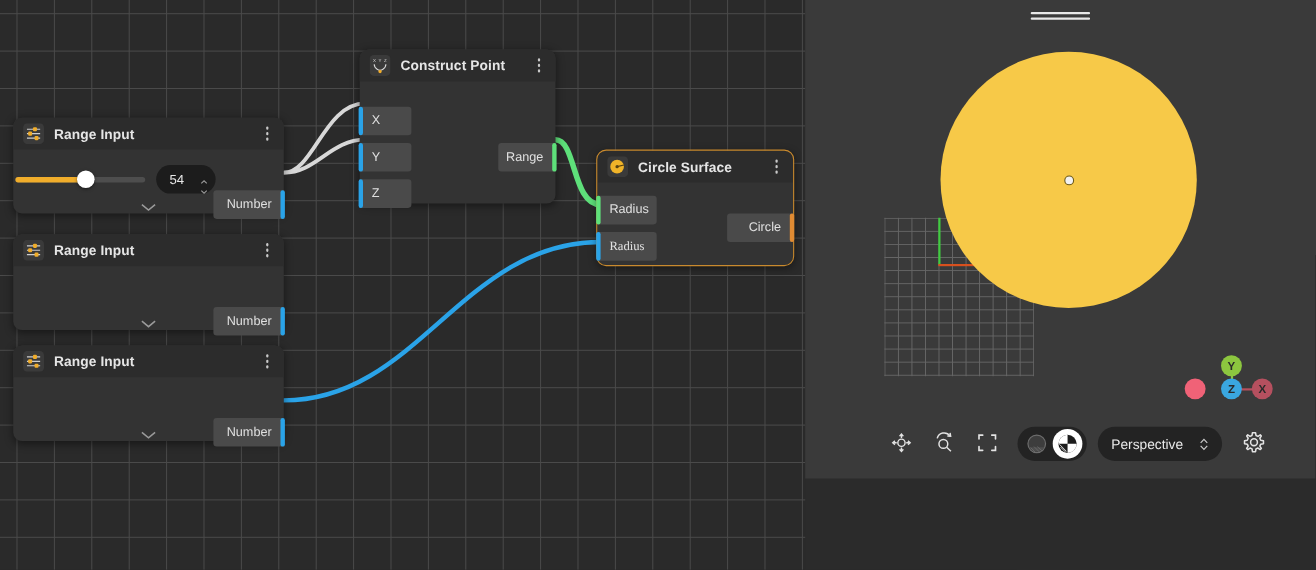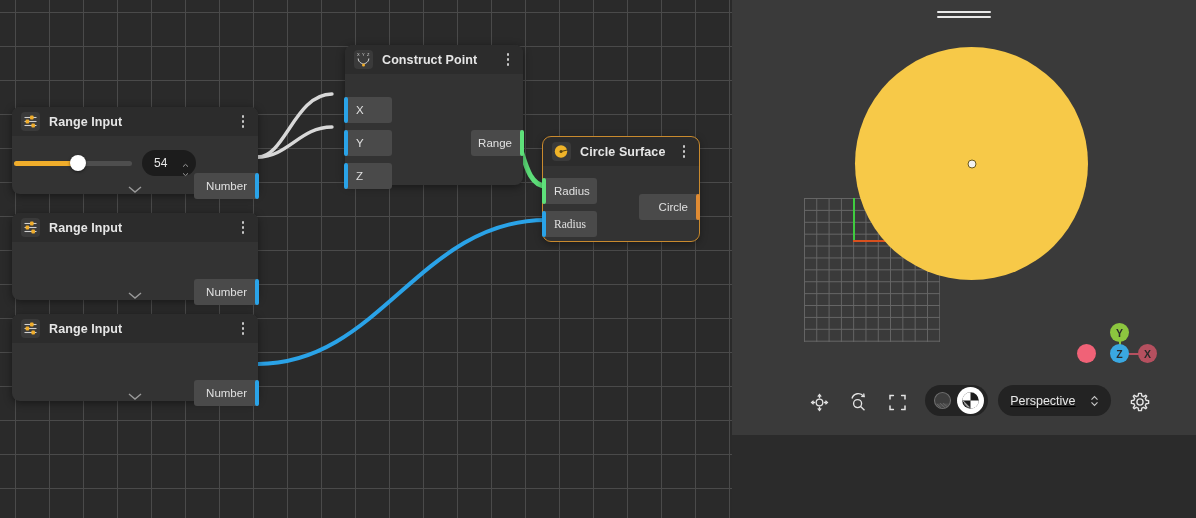--- a/index.html
+++ b/index.html
@@ -154,21 +154,21 @@
   .ax-dot {
     position:absolute; width:19px; height:19px; border-radius:50%;
     display:flex; align-items:center; justify-content:center;
     font-size:10.5px; color:#2a2a2a; font-weight:bold;
   }
 
   
   #vp-toolbar {
     position:absolute; left: 0; top: 385px;
     width: 424px; height: 34px;
-    display:flex; align-items:flex-start;text-decoration:underline;
+    display:flex; align-items:flex-end;
   }
   .tb-ico { width:34px; height:34px; display:flex; align-items:center; justify-content:center; cursor:pointer; }
   .pill {
     height: 31px; border-radius: 16px; background:#232323;
     display:flex; align-items:center;
   }
   #shade-pill { padding: 0 4px; gap: 1px; }
   .shade-btn { width:27px; height:27px; border-radius:50%; display:flex; align-items:center; justify-content:center; cursor:pointer; }
   .shade-btn.active { background:#ffffff; }
   #persp-pill {
@@ -308,21 +308,21 @@
           <span>Number</span>
         </div>
         <span class="chev-collapse">
           <svg width="16" height="9" viewBox="0 0 16 9">
               <path d="M2 2 L8 7 L14 2" stroke="#9a9a9a" stroke-width="1.4" fill="none"></path>
             </svg>
         </span>
       </div>
     </div>
 
-    <div class="node" style="left:327px; top:45px; width:178px; height:140px;margin-left:18px;">
+    <div class="node" style="left:327px; top:45px; width:178px; height:140px;">
       <div class="node-header">
         <span class="nicon">
           <svg width="19" height="19" viewBox="0 0 19 19">
             <rect width="19" height="19" rx="4" fill="#3a3a3a"></rect>
             <text x="3" y="6.4" font-size="4" fill="#d8d8d8" font-family="Liberation Sans, sans-serif">X</text>
             <text x="8" y="6.4" font-size="4" fill="#d8d8d8" font-family="Liberation Sans, sans-serif">Y</text>
             <text x="13" y="6.4" font-size="4" fill="#d8d8d8" font-family="Liberation Sans, sans-serif">Z</text>
             <path d="M4.2 8.5 C4.2 13 9.5 14 9.5 14 C9.5 14 14.8 13 14.8 8.5" stroke="#d8d8d8" stroke-width="1" fill="none"></path>
             <circle cx="9.5" cy="15" r="1.5" fill="#f0ad2b"></circle>
           </svg>
@@ -343,21 +343,21 @@
         </div>
         <div class="port in pc-blue" style="top:89px; width:47px;">
           <span>Z</span>
         </div>
         <div class="port out pc-green" style="top:56px; width:52px;">
           <span>Range</span>
         </div>
       </div>
     </div>
 
-    <div class="node selected" style="left:543px; top:137px; width:156px; height:104px;">
+    <div class="node selected" style="left:543px; top:137px; width:178px; height:104px;">
       <div class="node-header">
         <span class="nicon">
           <svg width="19" height="19" viewBox="0 0 19 19">
             <rect width="19" height="19" rx="4" fill="#3a3a3a"></rect>
             <circle cx="9" cy="9.5" r="6.2" fill="#f0b429"></circle>
             <line x1="9" y1="9.5" x2="15.2" y2="8" stroke="#5a4410" stroke-width="1.1"></line>
             <circle cx="9" cy="9.5" r="1.5" fill="#5a4410"></circle>
           </svg>
         </span>
         <span class="node-title">Circle Surface</span>

